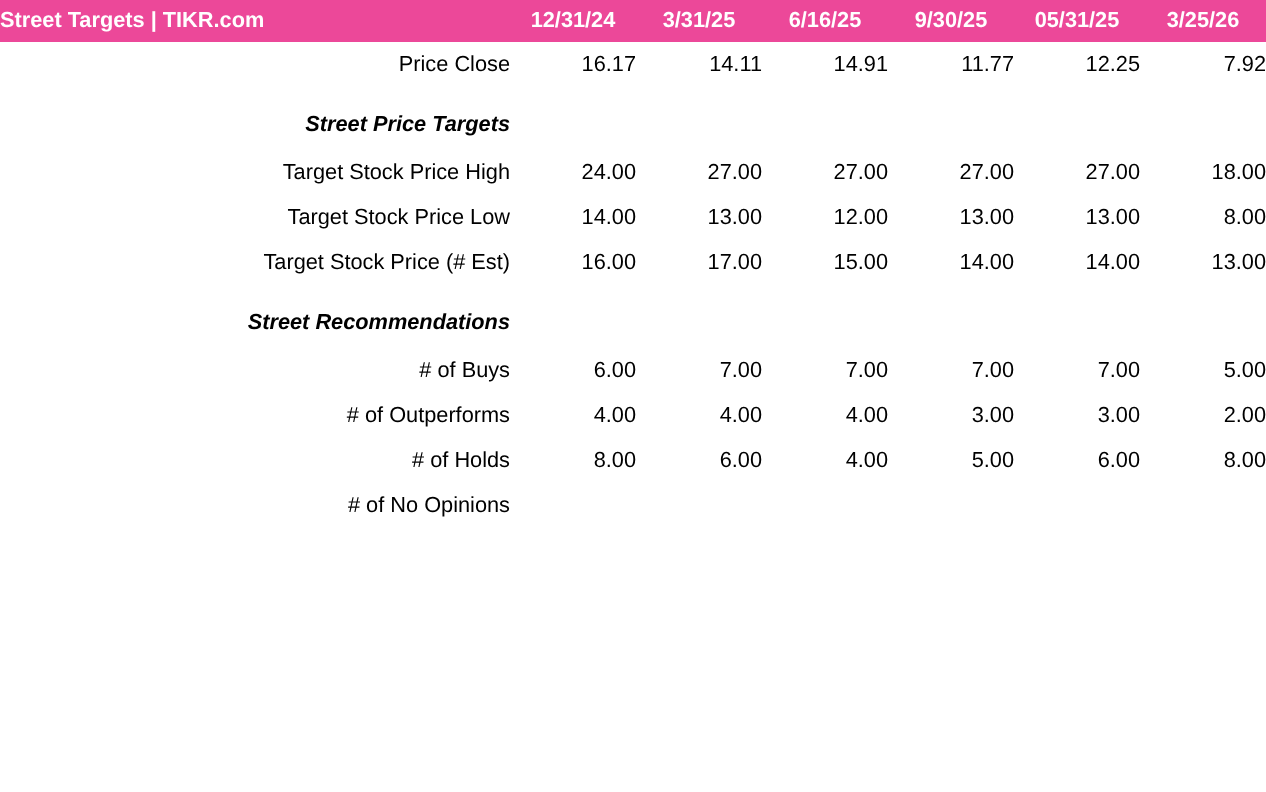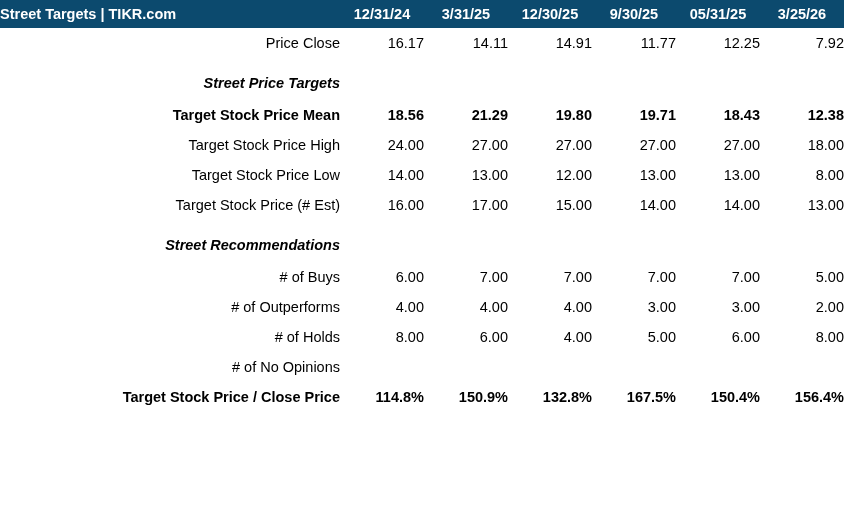--- a/index.html
+++ b/index.html
@@ -26,21 +26,21 @@
   }
   table.grid col.c-label { width: 340px; }
   table.grid col.c-val   { width: 84px; }
   table.grid td, table.grid th {
     padding: 0;
     margin: 0;
     vertical-align: middle;
   }
   
   .hdr-row td {
-    background: #0c4a6e;
+    background: #ec4899;
     color: #ffffff;
     height: 28px;
     font-size: 14.5px;
     font-weight: bold;
     white-space: nowrap;
   }
   .hdr-label {
     padding-left: 8px;
     text-align: left;
   }
@@ -93,21 +93,21 @@
         <col class="c-val">
         <col class="c-val">
     </colgroup>
     <tbody id="table-body">
       <tr class="hdr-row">
         <td class="hdr-label">
           <span>Street Targets</span><span class="sep">|</span><span>TIKR.com</span>
         </td>
         <td class="hdr-val">12/31/24</td>
         <td class="hdr-val">3/31/25</td>
-        <td class="hdr-val">12/30/25</td>
+        <td class="hdr-val">6/16/25</td>
         <td class="hdr-val">9/30/25</td>
         <td class="hdr-val">05/31/25</td>
         <td class="hdr-val">3/25/26</td>
       </tr>
     <tr class="data-row">
           <td class="row-label">Price Close</td>
           <td class="row-val">16.17</td>
           <td class="row-val">14.11</td>
           <td class="row-val">14.91</td>
           <td class="row-val">11.77</td>
@@ -116,29 +116,20 @@
         </tr>
         <tr class="section-row">
           <td class="row-label">Street Price Targets</td>
           <td class="row-val"></td>
           <td class="row-val"></td>
           <td class="row-val"></td>
           <td class="row-val"></td>
           <td class="row-val"></td>
           <td class="row-val"></td>
         </tr>
-        <tr class="data-row bold">
-          <td class="row-label">Target Stock Price Mean</td>
-          <td class="row-val">18.56</td>
-          <td class="row-val">21.29</td>
-          <td class="row-val">19.80</td>
-          <td class="row-val">19.71</td>
-          <td class="row-val">18.43</td>
-          <td class="row-val">12.38</td>
-        </tr>
         <tr class="data-row">
           <td class="row-label">Target Stock Price High</td>
           <td class="row-val">24.00</td>
           <td class="row-val">27.00</td>
           <td class="row-val">27.00</td>
           <td class="row-val">27.00</td>
           <td class="row-val">27.00</td>
           <td class="row-val">18.00</td>
         </tr>
         <tr class="data-row">
@@ -197,24 +188,15 @@
         </tr>
         <tr class="data-row">
           <td class="row-label"># of No Opinions</td>
           <td class="row-val"></td>
           <td class="row-val"></td>
           <td class="row-val"></td>
           <td class="row-val"></td>
           <td class="row-val"></td>
           <td class="row-val"></td>
         </tr>
-        <tr class="data-row bold">
-          <td class="row-label">Target Stock Price / Close Price</td>
-          <td class="row-val">114.8%</td>
-          <td class="row-val">150.9%</td>
-          <td class="row-val">132.8%</td>
-          <td class="row-val">167.5%</td>
-          <td class="row-val">150.4%</td>
-          <td class="row-val">156.4%</td>
-        </tr>
       </tbody>
   </table>
 </div>
 
 </body></html>

